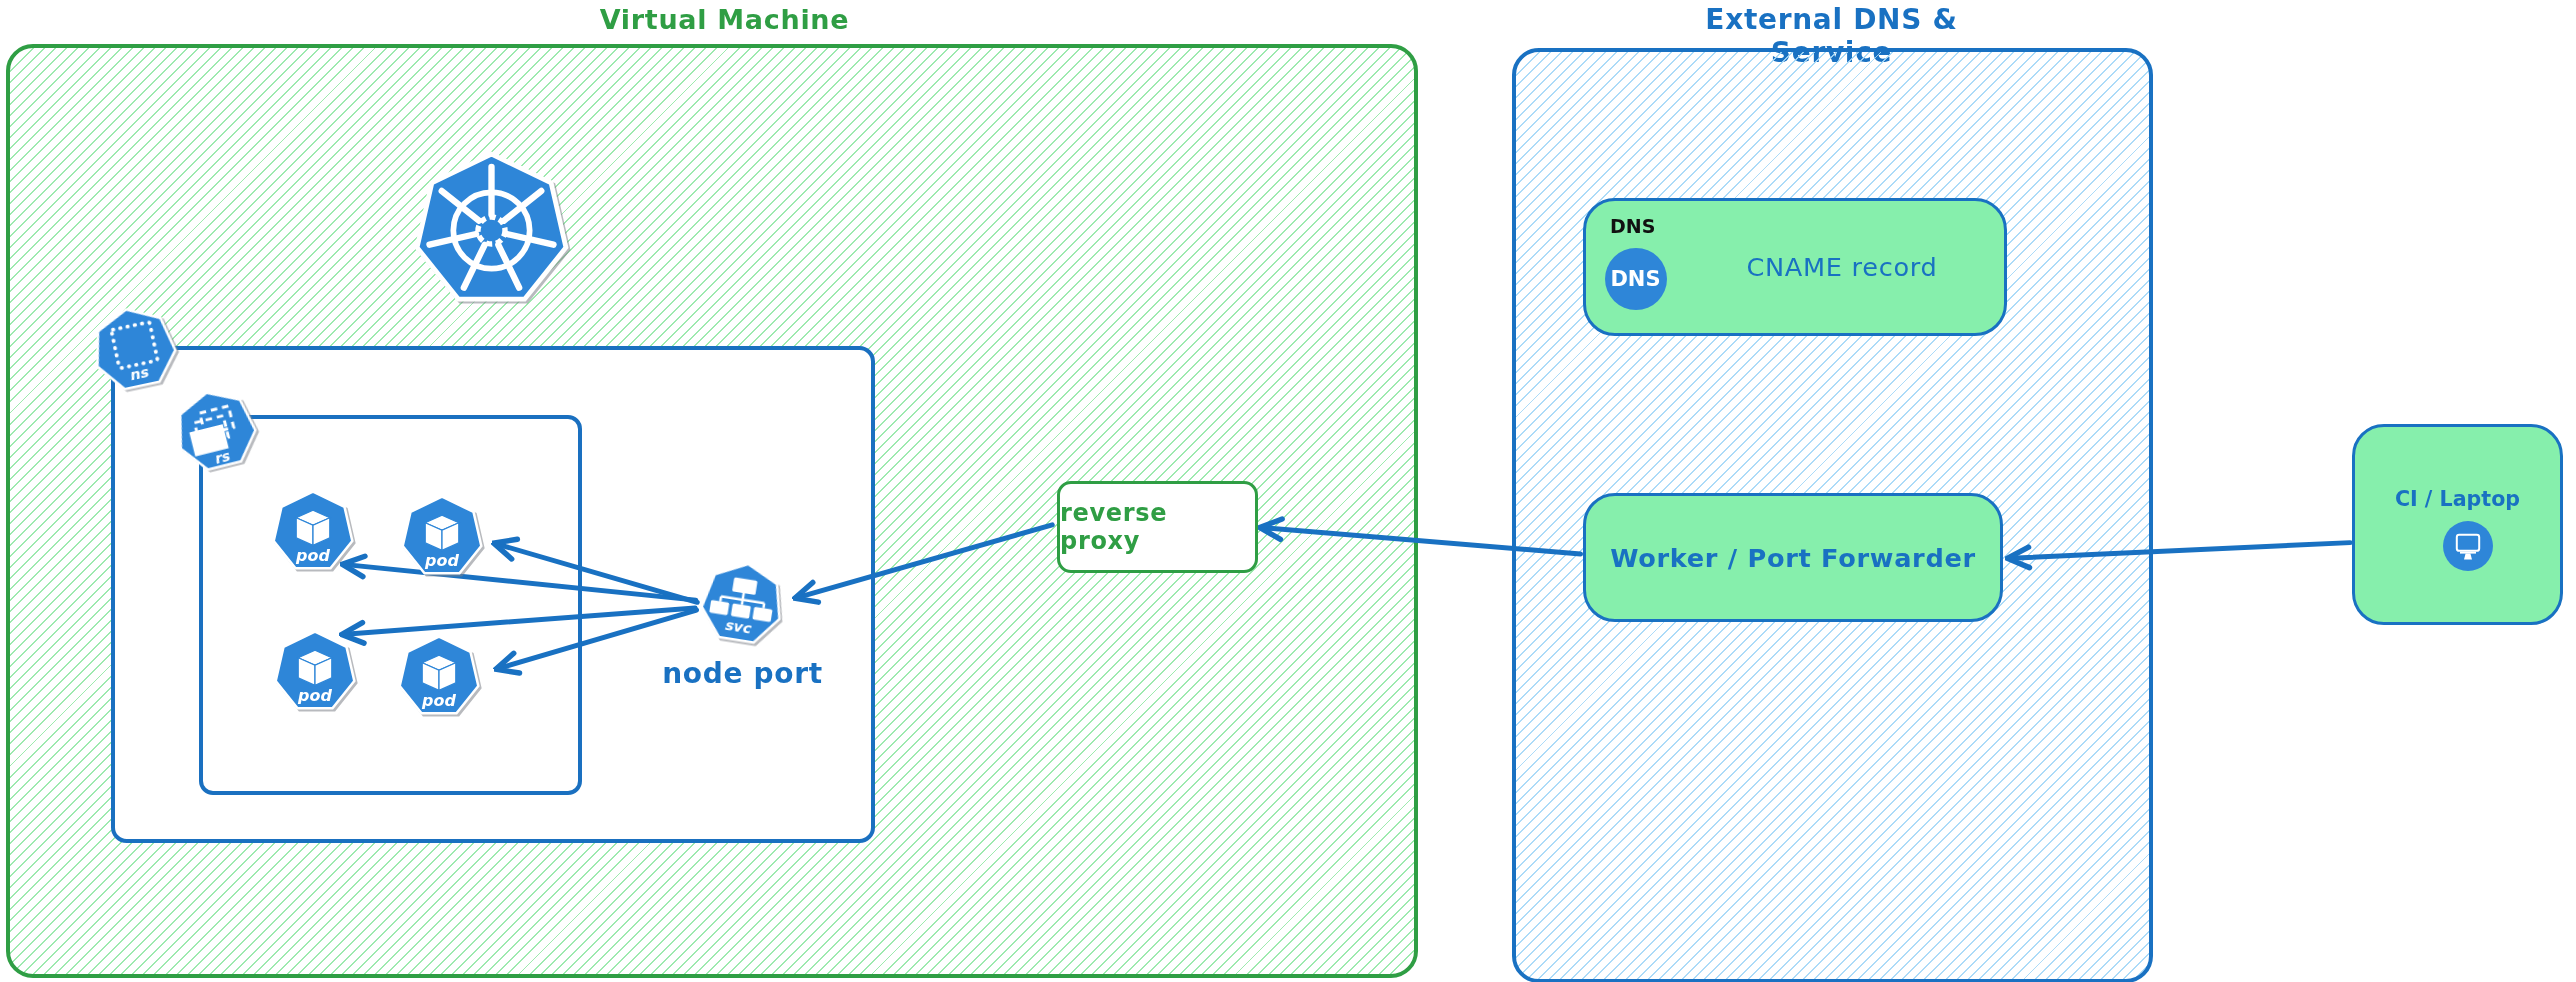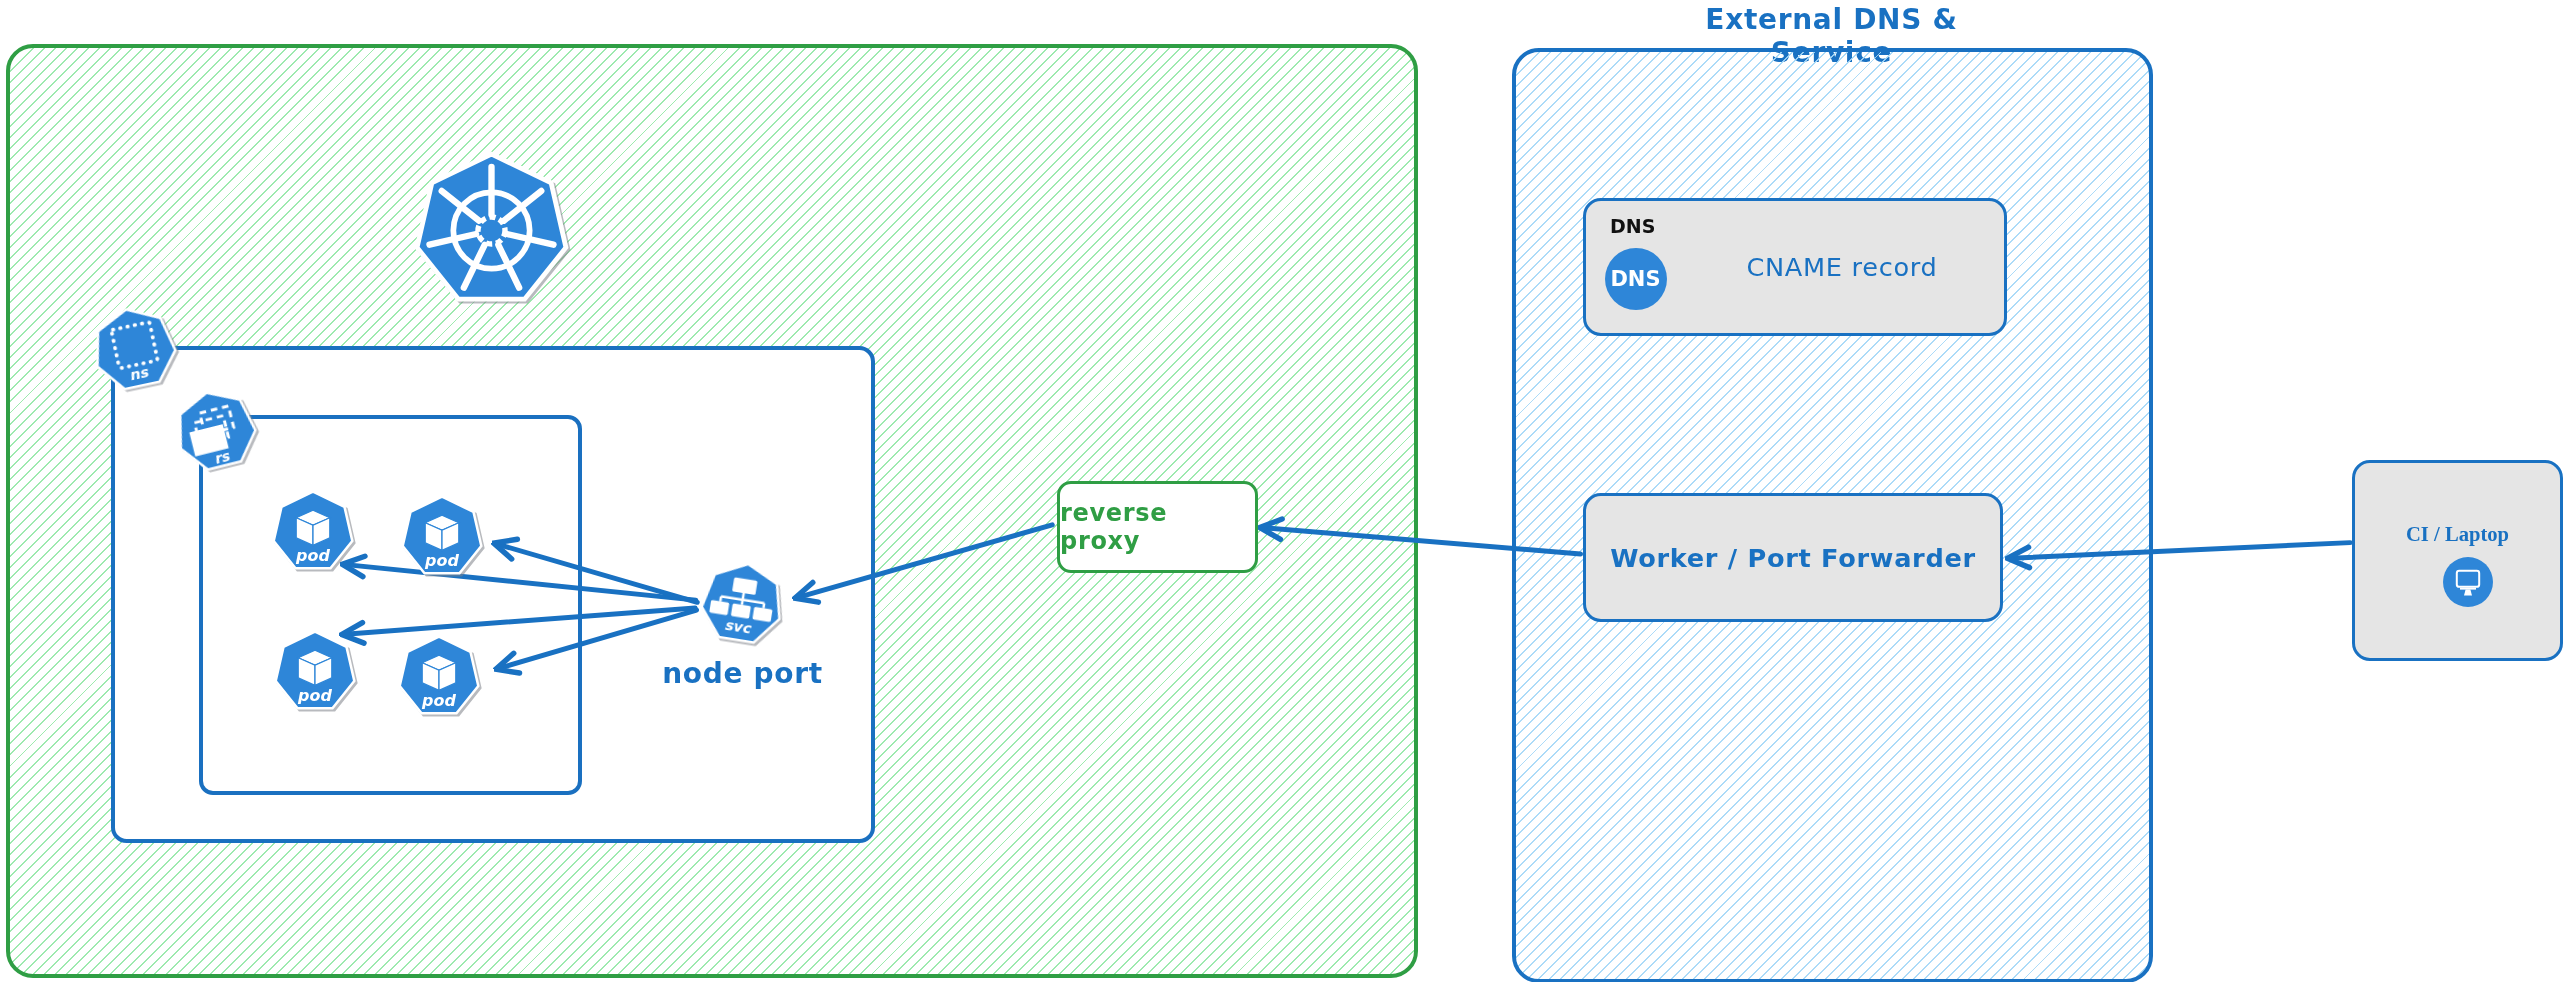--- a/index.html
+++ b/index.html
@@ -15,33 +15,33 @@
 
   .group-title{position:absolute;text-align:center;font-size:27px;font-weight:600;letter-spacing:0.7px;}
   .vm-title{left:540px;top:4.3px;width:369px;color:#2f9e44;}
   .ext-title{left:1647px;top:2.8px;width:369px;color:#1971c2;font-size:28px;}
 
   
   .ns-box{left:111px;top:346px;width:756px;height:489px;background:#fff;border:4.3px solid #1a70c0;border-radius:15.6px;}
   .rs-box{left:199px;top:415px;width:375px;height:372px;background:#fff;border:4.3px solid #1a70c0;border-radius:14px;}
 
   
-  .card{position:absolute;background:#e5e5e5;border:3.6px solid #1971c2;border-radius:18px;}
+  .card{position:absolute;background:#86efac;border:3.6px solid #1971c2;border-radius:32px;}
   .rp-box{left:1057px;top:481px;width:195px;height:86px;border:3.6px solid #2f9e44;border-radius:14px;background:#fff;
           display:flex;align-items:center;justify-content:center;}
   .rp-box span{color:#2f9e44;font-size:24px;font-weight:600;letter-spacing:0.7px;}
   .dns-card{left:1583px;top:198px;width:418px;height:132px;}
   .dns-header{position:absolute;left:24px;top:14px;font-size:19px;font-weight:700;color:#111;}
   .dns-badge{position:absolute;left:18.5px;top:47px;width:62px;height:62px;border-radius:50%;background:#2e86d8;
              display:flex;align-items:center;justify-content:center;color:#fff;font-size:21px;font-weight:700;}
   .dns-label{position:absolute;left:114px;top:0;width:284px;height:100%;display:flex;align-items:center;justify-content:center;
              color:#1971c2;font-size:25.6px;font-weight:400;letter-spacing:0.7px;}
   .worker-card{left:1583px;top:493px;width:414px;height:123px;display:flex;align-items:center;justify-content:center;}
   .worker-card span{color:#1971c2;font-size:25.6px;font-weight:600;letter-spacing:0.7px;}
-  .ci-card{left:2352px;top:460px;width:205px;height:195px;font-family:Liberation Serif, serif;}
+  .ci-card{left:2352px;top:424px;width:205px;height:195px;}
   .ci-label{position:absolute;left:0;top:60px;width:100%;text-align:center;color:#1971c2;font-size:20.6px;font-weight:600;}
   .ci-badge{position:absolute;left:88px;top:94px;width:50px;height:50px;border-radius:50%;background:#2e86d8;
             display:flex;align-items:center;justify-content:center;}
 
   .node-port{left:636px;top:657px;width:213px;text-align:center;color:#1971c2;font-size:28px;font-weight:700;letter-spacing:0.7px;}
 
   
   svg.icon{position:absolute;overflow:visible;filter:drop-shadow(2.1px 2.8px 0 rgba(125,130,136,0.55));}
   .hepta{fill:#2e86d8;stroke:#ffffff;stroke-width:3;}
   .icon-label{fill:#ffffff;font-size:17px;font-style:italic;font-weight:700;text-anchor:middle;
@@ -58,20 +58,21 @@
 
   <svg width="0" height="0" style="position:absolute">
     <defs>
       <polygon id="hept" points="50,2 87.5,20.1 96.8,60.7 70.8,93.2 29.2,93.2 3.2,60.7 12.5,20.1"></polygon>
       <marker id="ah" viewBox="0 0 12 12" refX="9.5" refY="6" markerWidth="5.5" markerHeight="5.5" orient="auto-start-reverse">
         <path d="M1.5,1.5 L11,6 L1.5,10.5" fill="none" stroke="#1971c2" stroke-width="2.4" stroke-linecap="round"></path>
       </marker>
     </defs>
   </svg>
 
+  <div class="abs group-title vm-title">Virtual Machine</div>
   <div class="abs group-title ext-title">External DNS &amp; Service</div>
 
   <div class="abs vm-box"></div>
   <div class="abs ext-box"></div>
 
   <div class="abs ns-box"></div>
   <div class="abs rs-box"></div>
 
   <svg class="arrows" width="2576" height="983" viewBox="0 0 3628 1384">
     <line class="arrow" x1="980" y1="845" x2="487" y2="795" marker-end="url(#ah)"></line>

